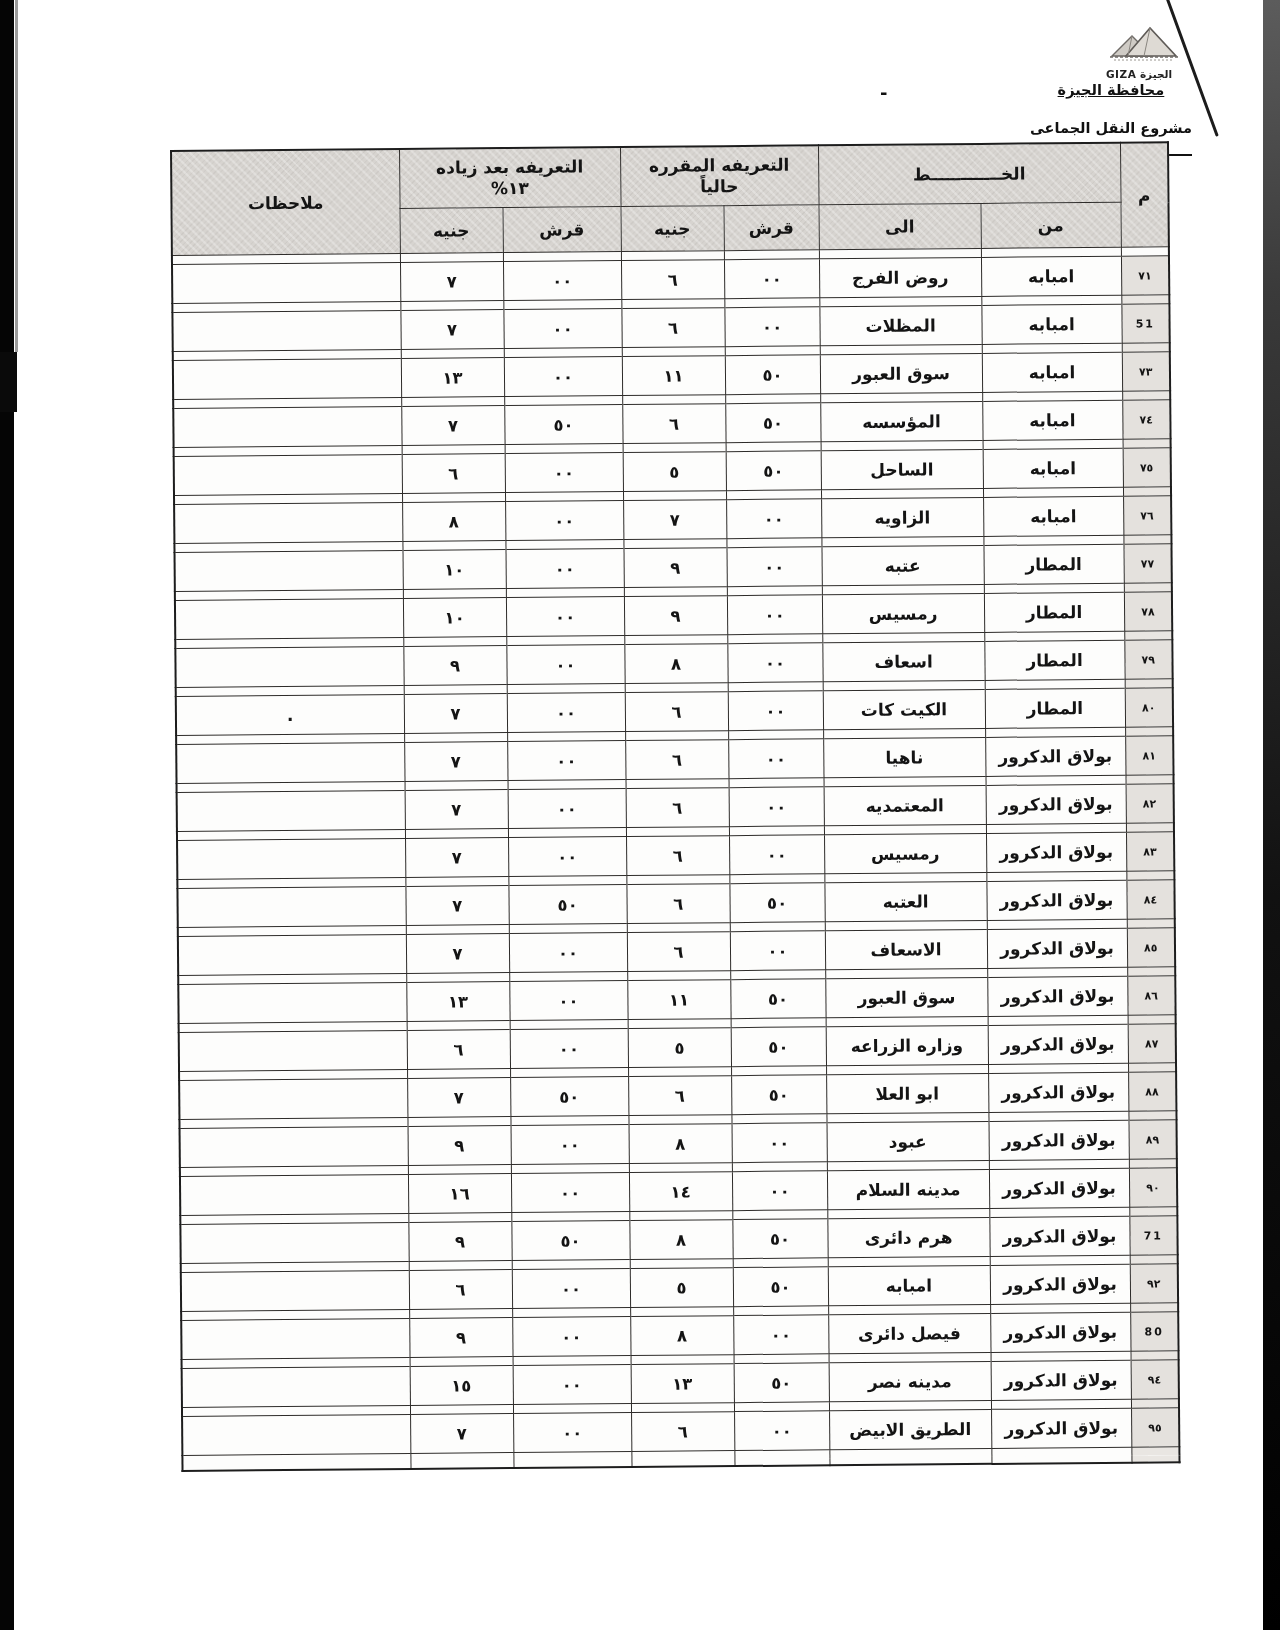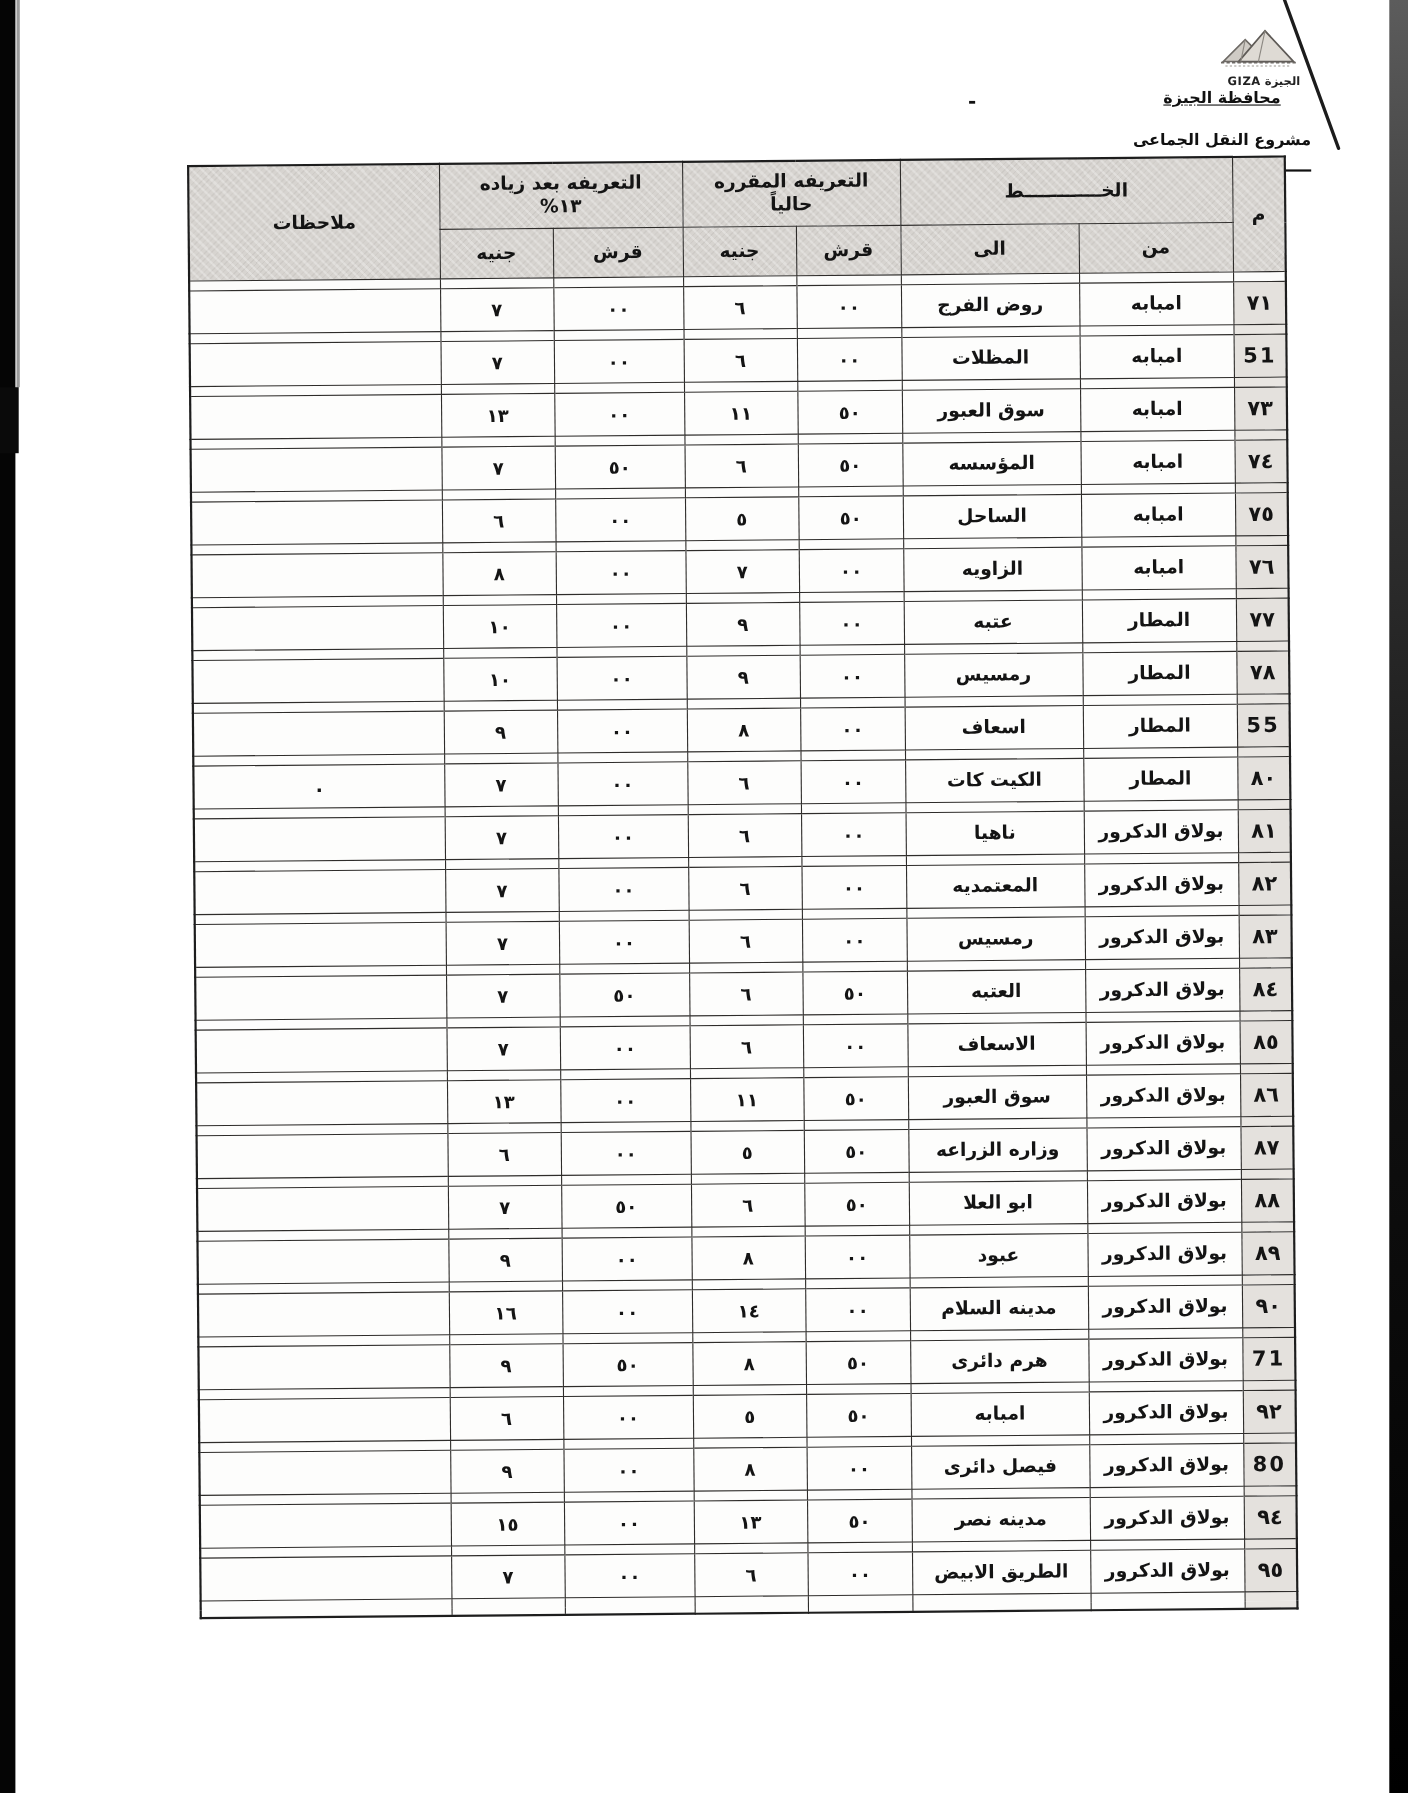--- a/index.html
+++ b/index.html
@@ -11,21 +11,21 @@
   }
   
   .edge-left{position:absolute;left:0;top:0;width:14px;height:1630px;background:#050505;}
   .edge-left-line{position:absolute;left:15px;top:0;width:3px;height:352px;background:#9c9c9c;}
   .edge-left-widen{position:absolute;left:0;top:352px;width:17px;height:60px;background:#0a0a0a;}
   .edge-right{position:absolute;right:0;top:0;width:17px;height:1630px;
     background:linear-gradient(180deg,#5c5c5c 0%,#3a3a3a 18%,#111 55%,#000 100%);}
   .corner-line{position:absolute;left:1164px;top:-6px;width:3px;height:152px;background:#1c1c1c;
     transform:rotate(-20deg);transform-origin:top left;border-radius:2px;}
   
-  .logo{position:absolute;left:1106px;top:20px;width:76px;text-align:right;}
+  .logo{position:absolute;left:1106px;top:20px;width:76px;text-align:left;}
   .logo-caption{font-size:10.5px;font-weight:700;color:#222;letter-spacing:.5px;margin-top:-2px;direction:rtl;}
   .org-block{position:absolute;top:82px;right:88px;text-align:center;direction:rtl;}
   .org-title{font-size:14.5px;font-weight:700;color:#111;text-decoration:underline;}
   .org-subtitle{display:inline-block;font-size:14.5px;font-weight:700;color:#111;
     border-bottom:2px solid #111;padding-bottom:18px;margin-top:3px;}
   .page-mark{position:absolute;left:880px;top:82px;font-size:18px;font-weight:700;color:#111;}
   
   .table-wrap{position:absolute;left:170px;top:150px;transform:rotate(-0.5deg);transform-origin:top left;}
   table.fares{
     border-collapse:collapse;table-layout:fixed;width:997px;direction:rtl;
@@ -43,21 +43,21 @@
       repeating-linear-gradient(-45deg, rgba(110,105,100,.10) 0 1px, rgba(0,0,0,0) 1px 4px);
     font-size:17px;
   }
   tr.h1 th{height:58px;}
   tr.h2 th{height:44px;font-size:17px;}
   th.line-head{letter-spacing:1px;}
   .grp-line{line-height:1.25;display:block;}
   tr.head-spacer td{height:8px;border-top:none;border-bottom:none;background:#fcfcfb;}
   tr.data td{height:38px;font-size:17px;}
   tr.data td.num{font-size:16.5px;letter-spacing:1px;}
-  tr.data td.no{background-color:#e4e1dd;font-size:19px;letter-spacing:2px;}
+  tr.data td.no{background-color:#e4e1dd;font-size:11px;letter-spacing:2px;}
   tr.row-spacer td{height:8px;border-top:none;border-bottom:none;background:#fdfdfc;}
   tr.row-spacer td.no-sp{background:#e9e6e2;}
   tr.end-spacer td{height:6px;border-top:none;border-bottom:none;background:#fdfdfc;}
   tr.end-spacer td.no-sp{background:#e9e6e2;}
   td.notes-cell{text-align:right;padding-right:20px;vertical-align:bottom;font-size:15px;
     padding-bottom:3px;}
 </style>
 </head>
 <body>
 
@@ -294,21 +294,21 @@
           <td></td>
           <td></td>
           <td></td>
           <td></td>
           <td></td>
           <td></td>
           <td></td>
   </tr>
 
   <tr class="data">
-    <td class="no">55</td>
+    <td class="no">٧٩</td>
     <td class="from">المطار</td>
     <td class="to">اسعاف</td>
     <td class="num">٠٠</td>
     <td class="num">٨</td>
     <td class="num">٠٠</td>
     <td class="num">٩</td>
     <td class="notes-cell"></td>
   </tr>
   <tr class="row-spacer">
     <td class="no-sp"></td>

